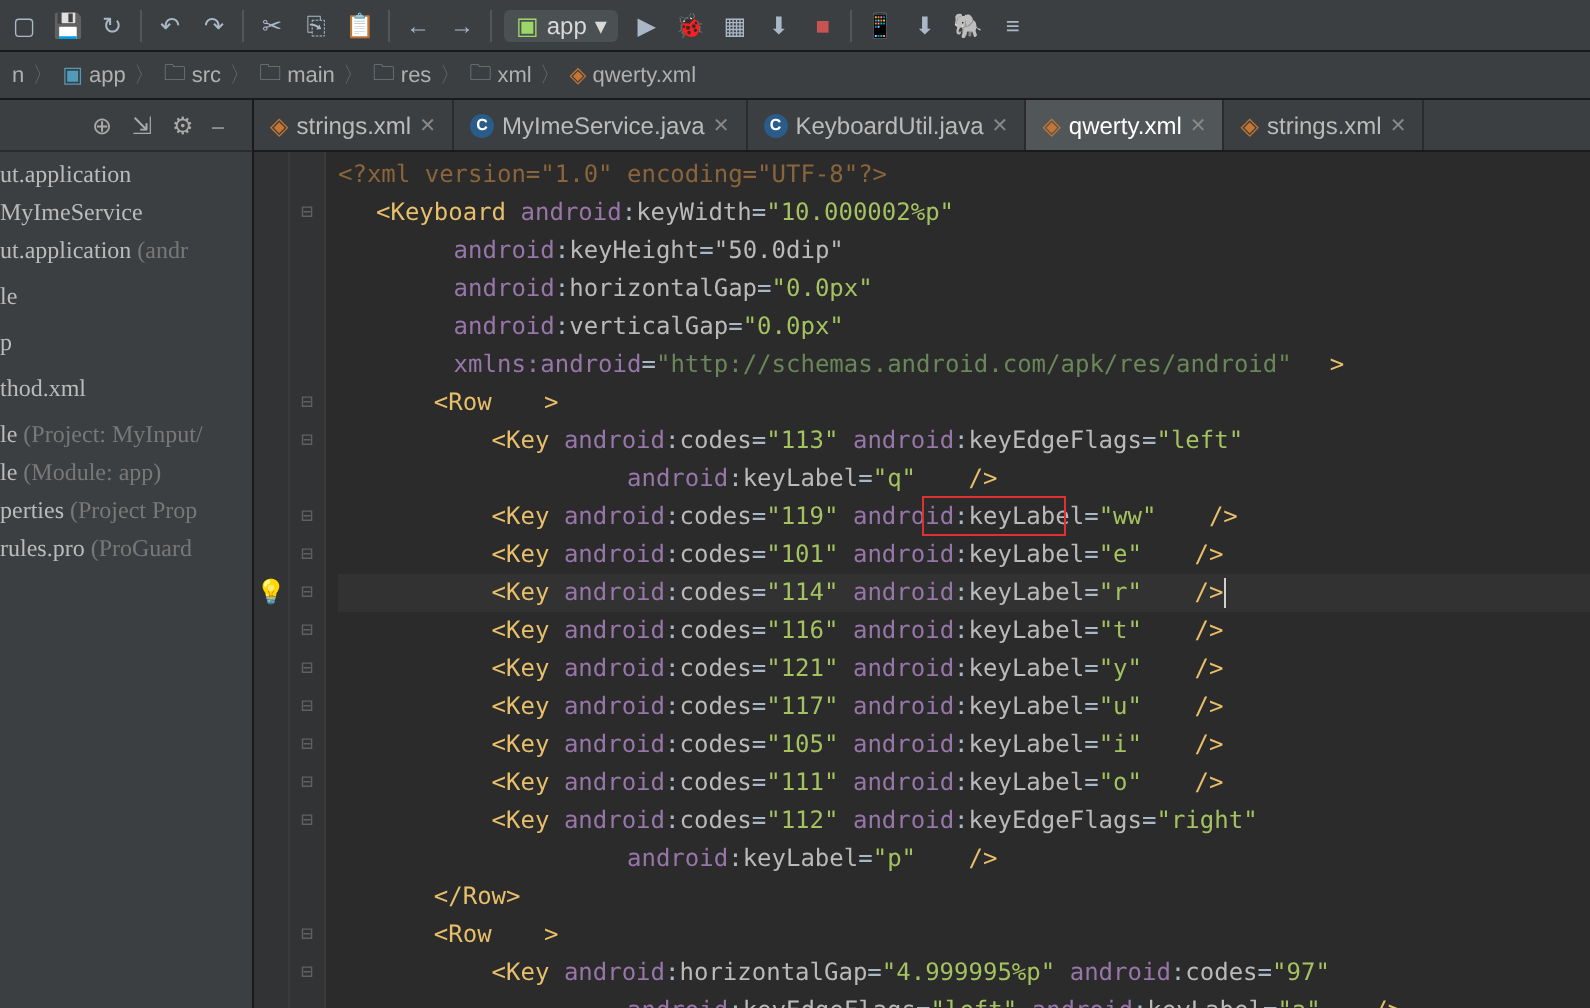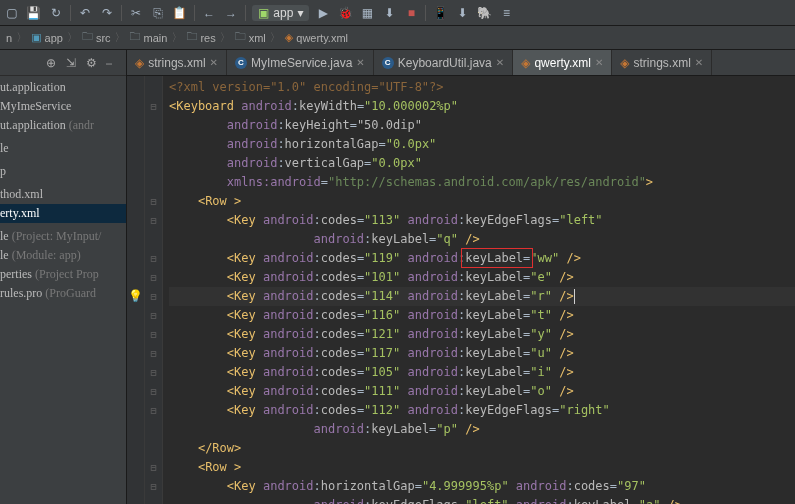--- a/index.html
+++ b/index.html
@@ -106,21 +106,21 @@
 .gutter-cell { height:19px; display:flex; align-items:center; justify-content:center; }
 .fold { color:#606060; font-size:10px; cursor:pointer; }
 .bulb { color:#d7a24a; font-size:12px; }
 .code {
   flex:1;
   padding: 2px 0 0 6px;
   white-space: pre;
   color:#a9b7c6;
 }
 .code-line { height:19px; position:relative; }
-.c-tag { color:#e8bf6a; }
+.c-tag { color:#e8bf6a;margin-left:19px; }
 .c-attr-ns { color:#9876aa; }
 .c-attr { color:#bababa; }
 .c-val { color:#a5c261; }
 .c-op { color:#a9b7c6; }
 .c-pi { color:#8a653b; }
 .c-xmlns { color:#6a8759; }
 .caret-line { background:#323232; }
 .caret { border-left:1px solid #d0d0d0; display:inline-block; height:15px; vertical-align:middle; }
 .redbox { position:absolute; border:1px solid #e03030; top:-1px; height:20px; pointer-events:none; }
 </style>
@@ -204,21 +204,20 @@
     <div class="proj-tree" id="proj-tree">
         <div class="tree-item"><span>ut.application</span></div>
         <div class="tree-item"><span>MyImeService</span></div>
         <div class="tree-item"><span>ut.application</span> <span class="dim">(andr</span></div>
         <div class="tree-item"><span></span></div>
         <div class="tree-item"><span>le</span></div>
         <div class="tree-item"><span></span></div>
         <div class="tree-item"><span>p</span></div>
         <div class="tree-item"><span></span></div>
         <div class="tree-item"><span>thod.xml</span></div>
-        <div class="tree-item selected"><span>erty.xml</span></div>
         <div class="tree-item"><span></span></div>
         <div class="tree-item"><span>le</span> <span class="dim">(Project: MyInput/</span></div>
         <div class="tree-item"><span>le</span> <span class="dim">(Module: app)</span></div>
         <div class="tree-item"><span>perties</span> <span class="dim">(Project Prop</span></div>
         <div class="tree-item"><span>rules.pro</span> <span class="dim">(ProGuard </span></div>
       </div>
   </div>
 
   <div class="editor-area">
     <div class="tabs" id="tabs">

